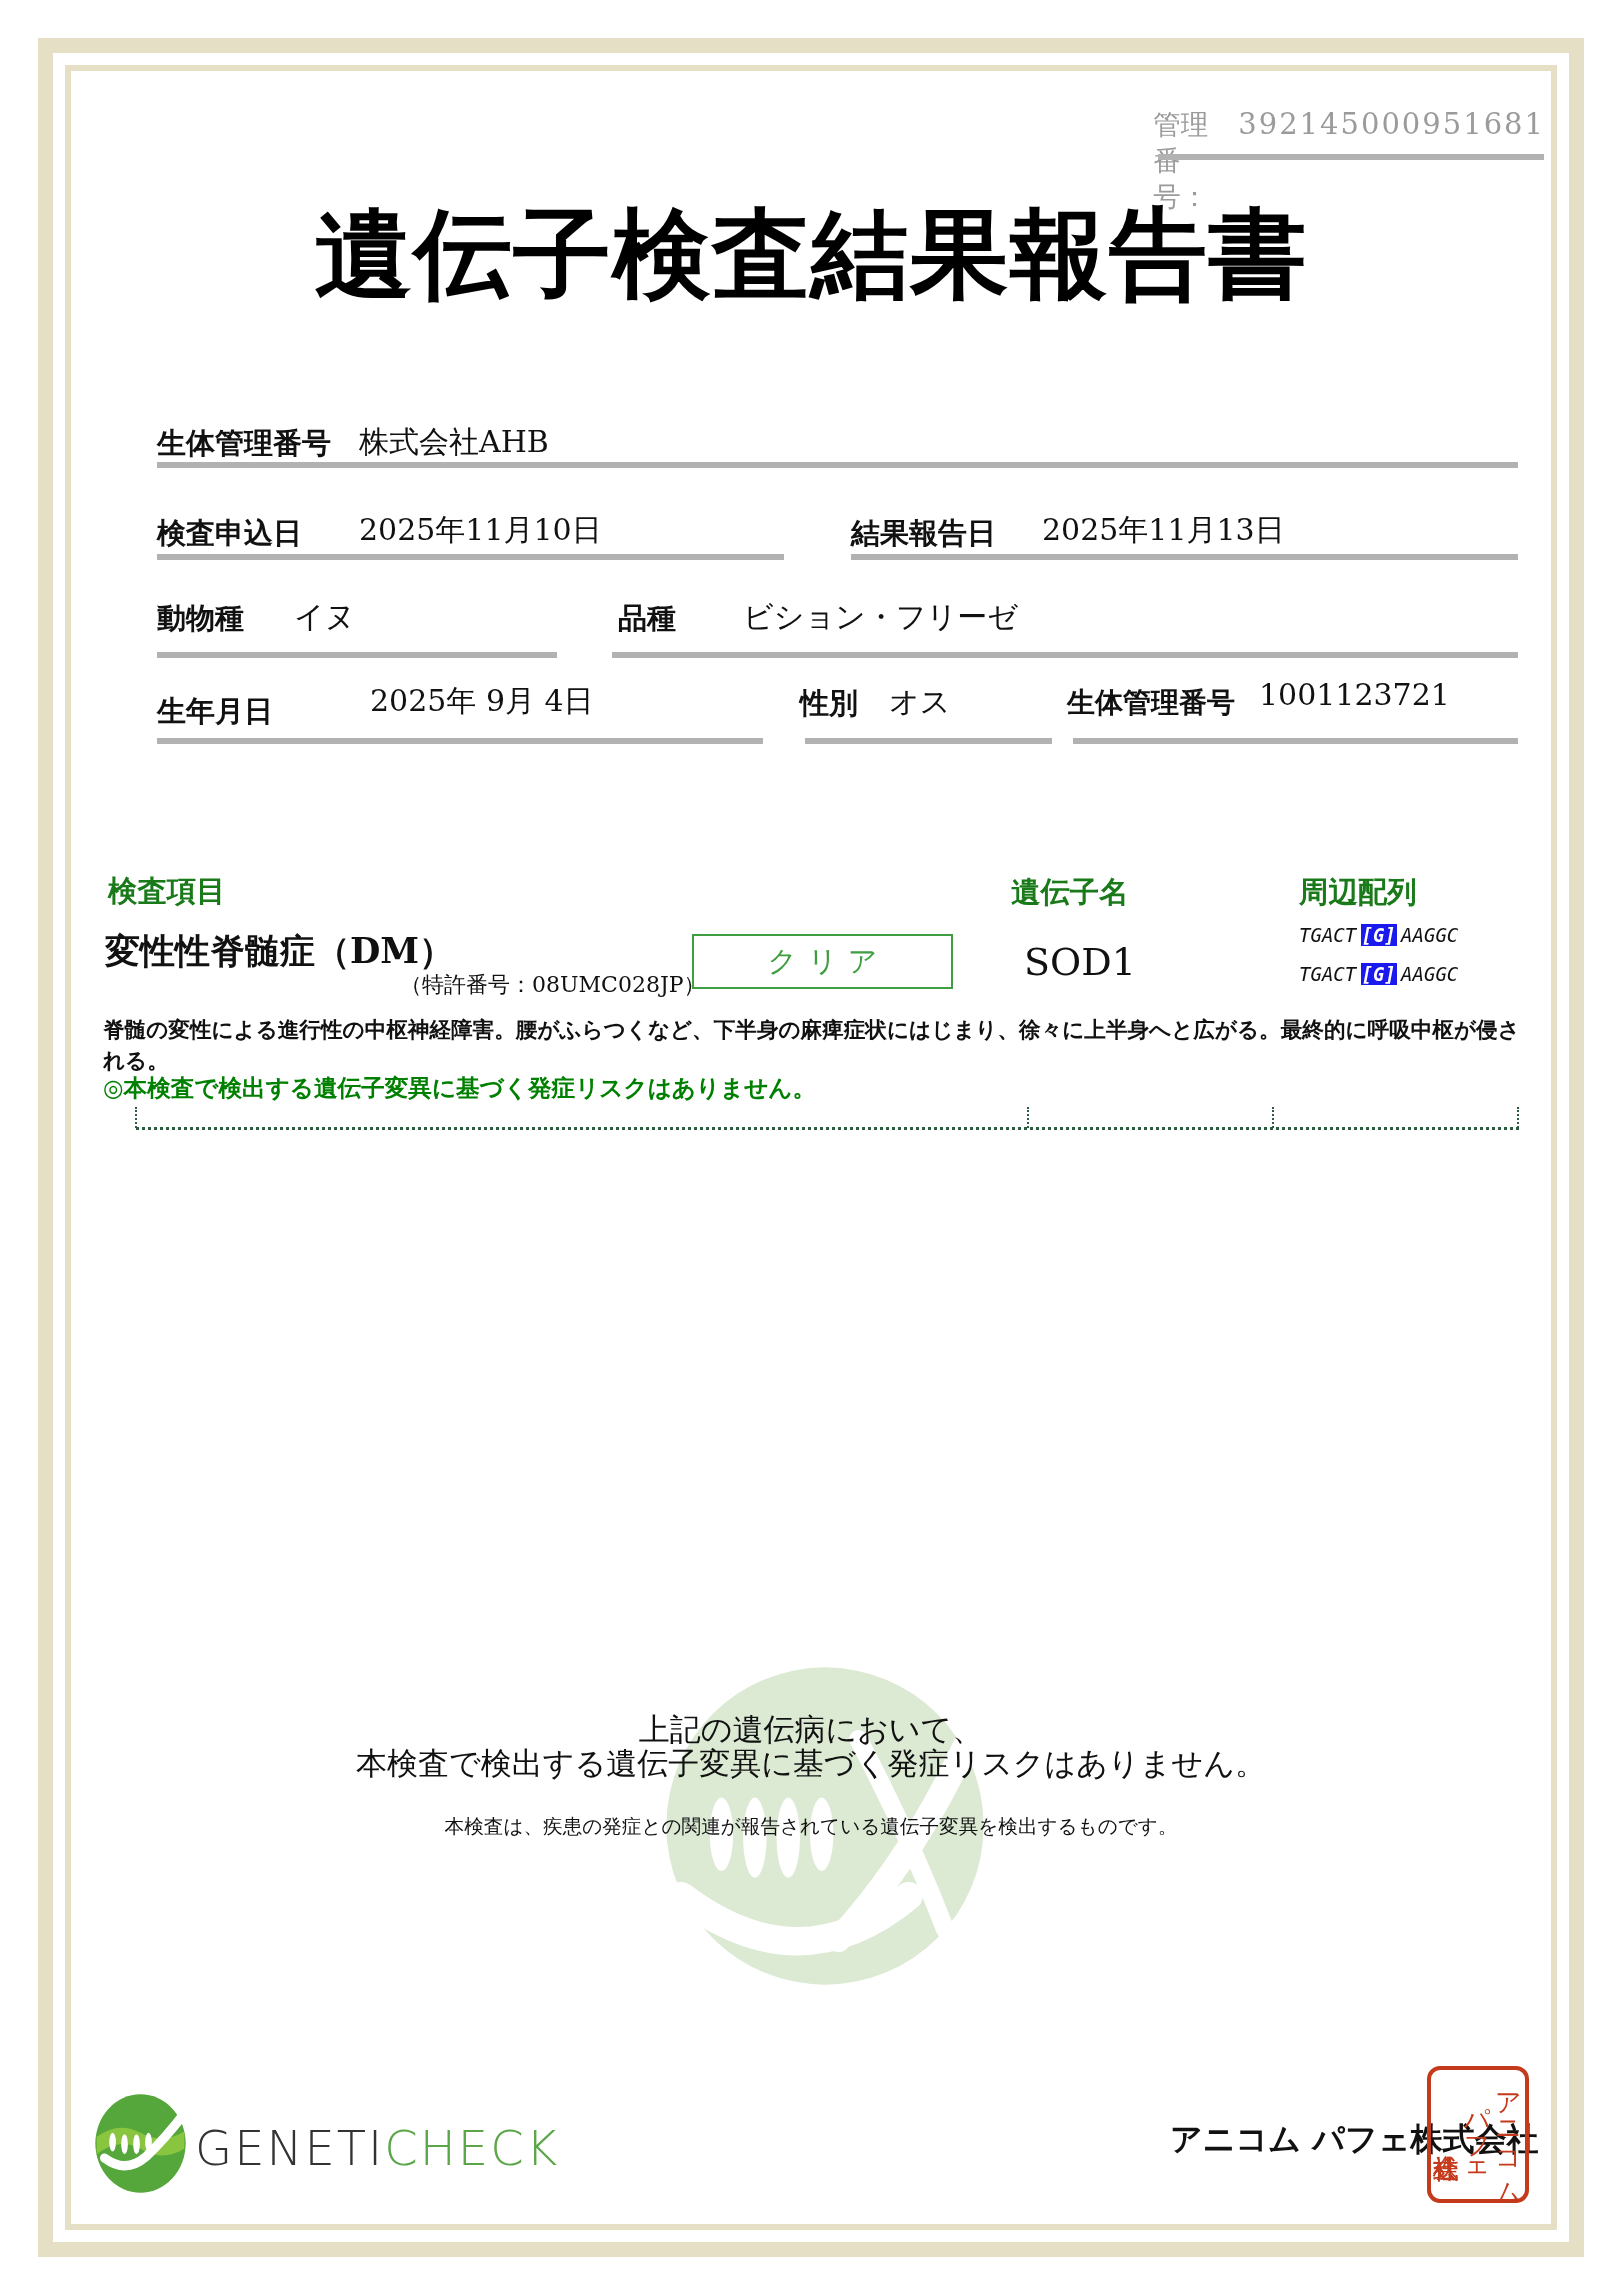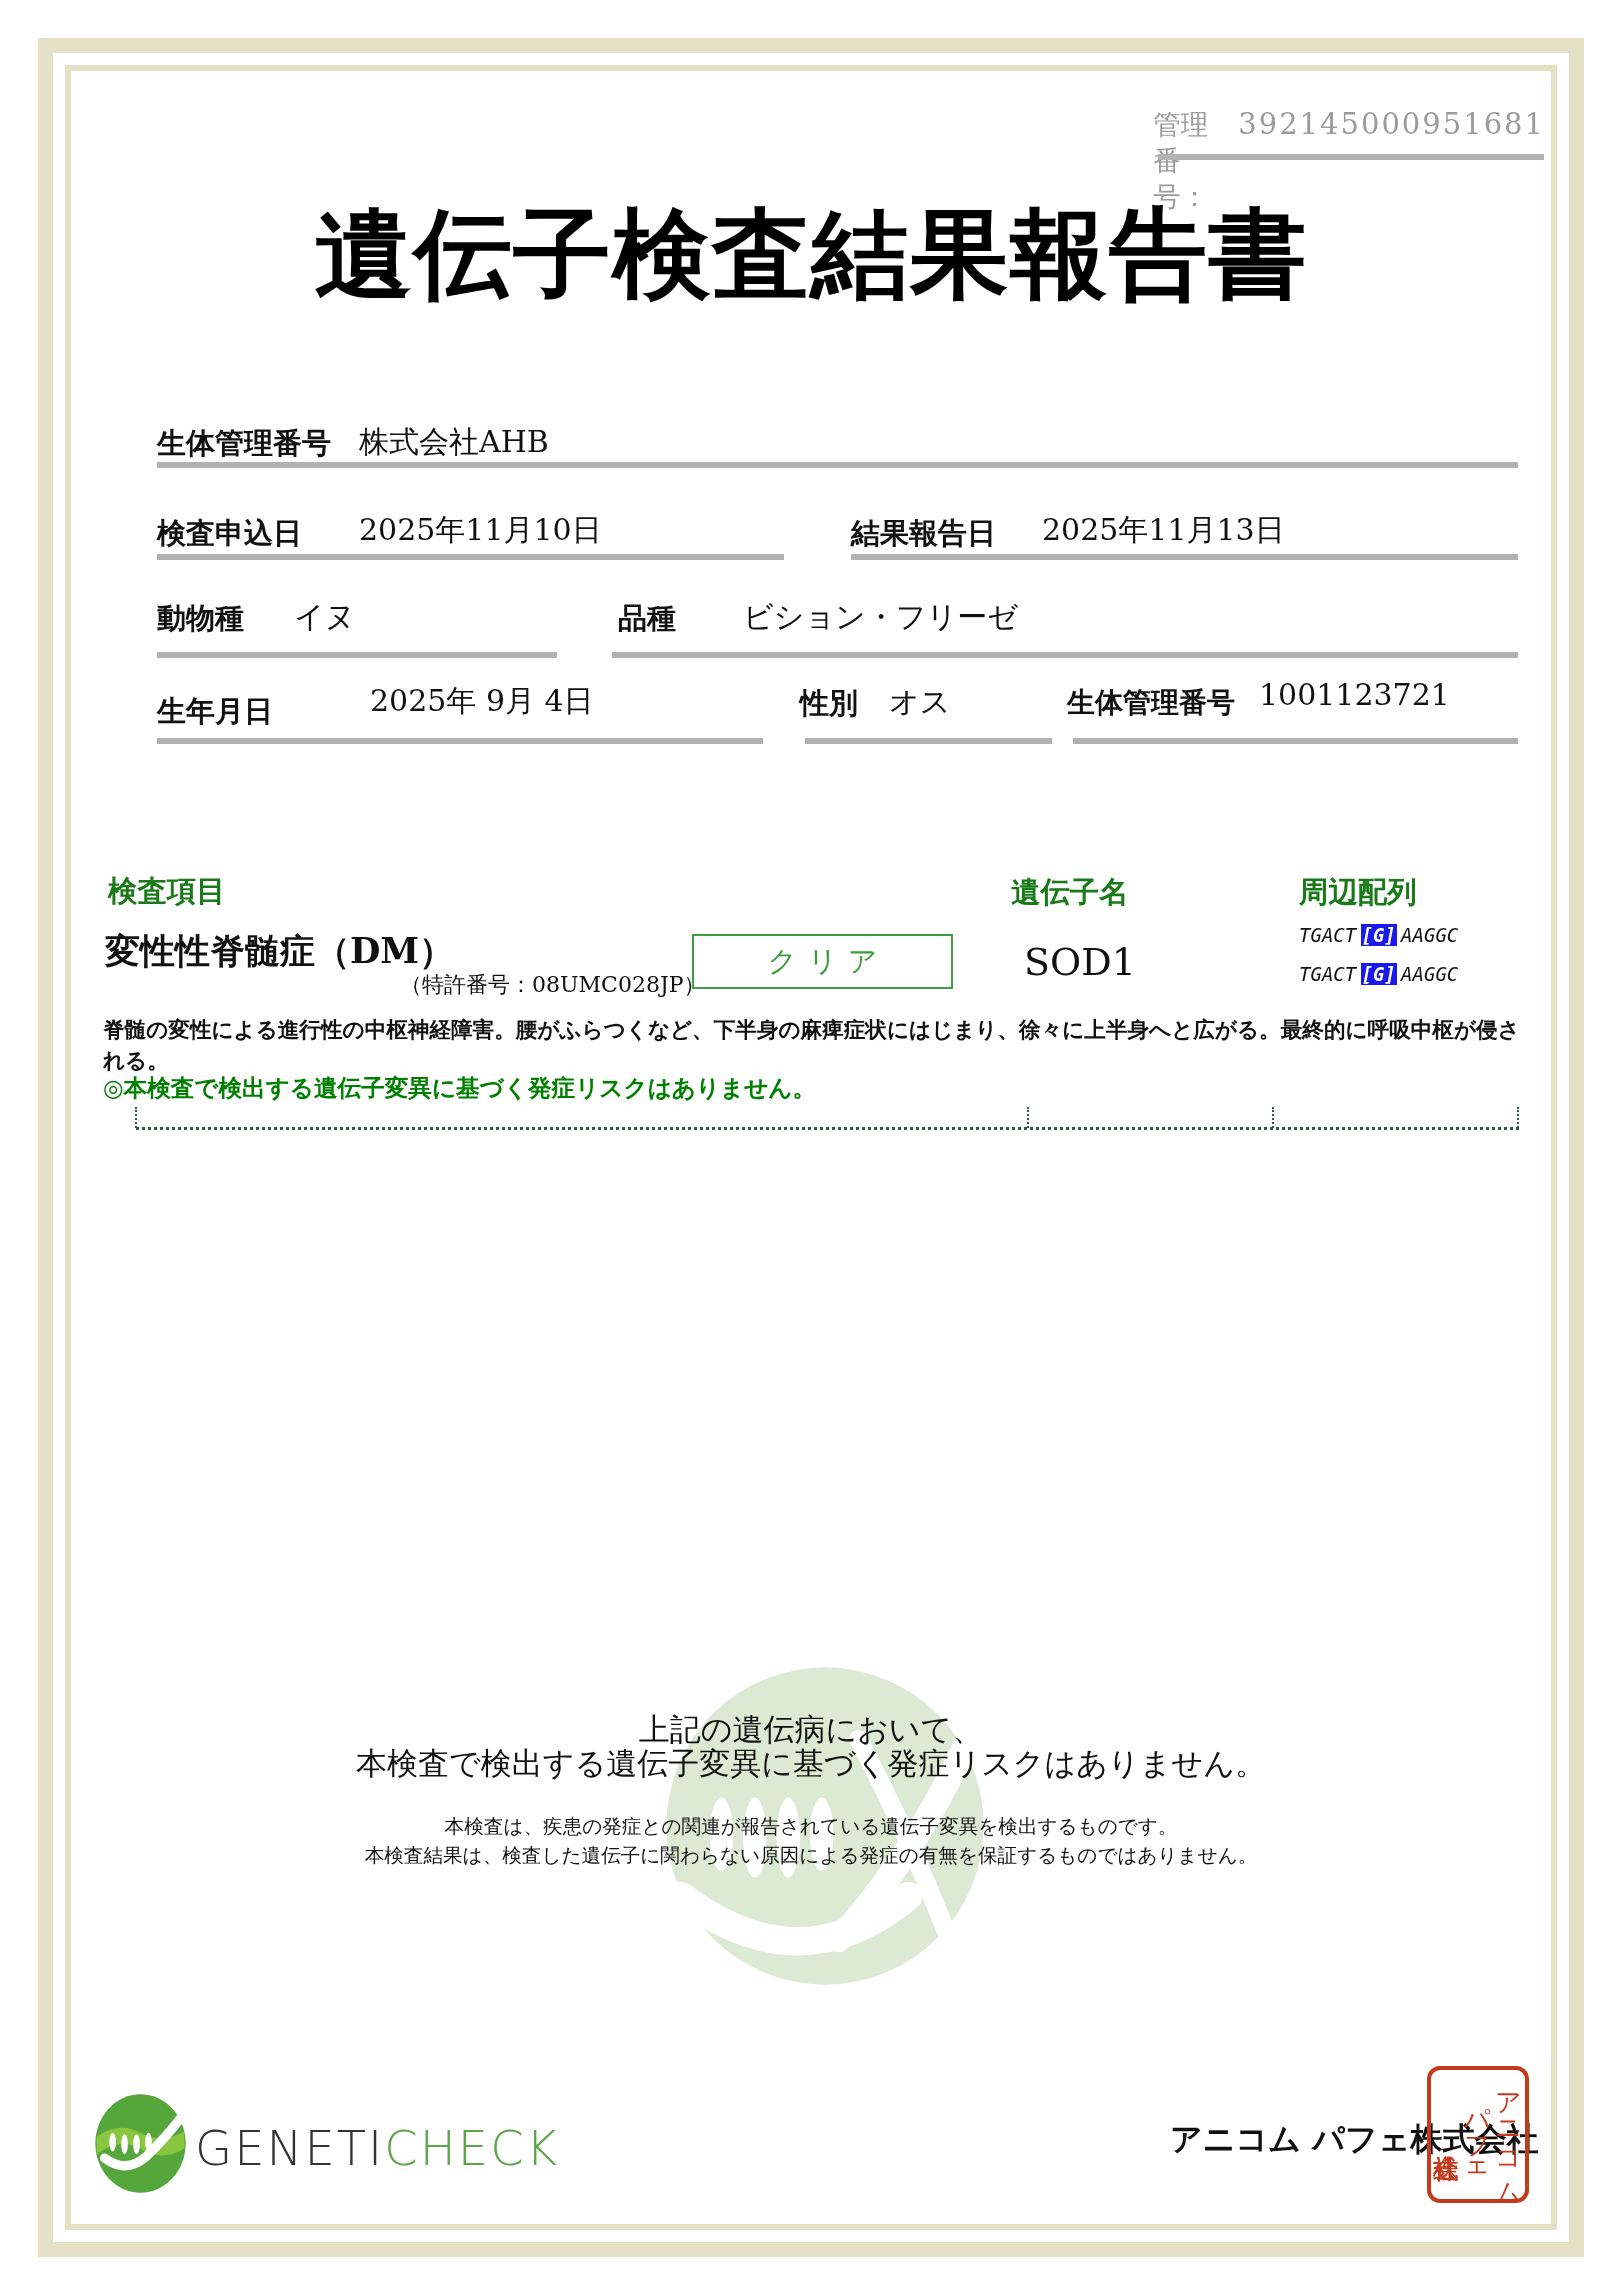--- a/index.html
+++ b/index.html
@@ -136,21 +136,20 @@
 
   <div class="abs dot-h"></div>
   <div class="abs dot-v" style="left:135px;"></div>
   <div class="abs dot-v" style="left:1027px;"></div>
   <div class="abs dot-v" style="left:1272px;"></div>
   <div class="abs dot-v" style="left:1517px;"></div>
 
   <div class="abs sans sum1">上記の遺伝病において、</div>
   <div class="abs sans sum2">本検査で検出する遺伝子変異に基づく発症リスクはありません。</div>
   <div class="abs sans note1">本検査は、疾患の発症との関連が報告されている遺伝子変異を検出するものです。</div>
-  <div class="abs sans note2">本検査結果は、検査した遺伝子に関わらない原因による発症の有無を保証するものではありません。</div>
 
   <svg class="abs logo-mark" width="93" height="101" viewBox="0 0 140 152">
     <ellipse cx="70" cy="76" rx="68" ry="74" fill="#56a73b"></ellipse>
     <path d="M4 66 Q 38 42 70 60 Q 102 78 136 58 L136 84 Q102 104 70 84 Q38 66 4 92 Z" fill="#8cc63f" opacity="0.95"></path>
     <ellipse cx="28" cy="74" rx="5" ry="14" fill="#ffffff"></ellipse>
     <ellipse cx="46" cy="77" rx="5" ry="15" fill="#ffffff"></ellipse>
     <ellipse cx="64" cy="77" rx="5" ry="15" fill="#ffffff"></ellipse>
     <ellipse cx="82" cy="74" rx="5" ry="14" fill="#ffffff"></ellipse>
     <path d="M16 98 Q 48 122 78 96 Q 108 68 138 28" fill="none" stroke="#ffffff" stroke-width="14" stroke-linecap="round"></path>
   </svg>

